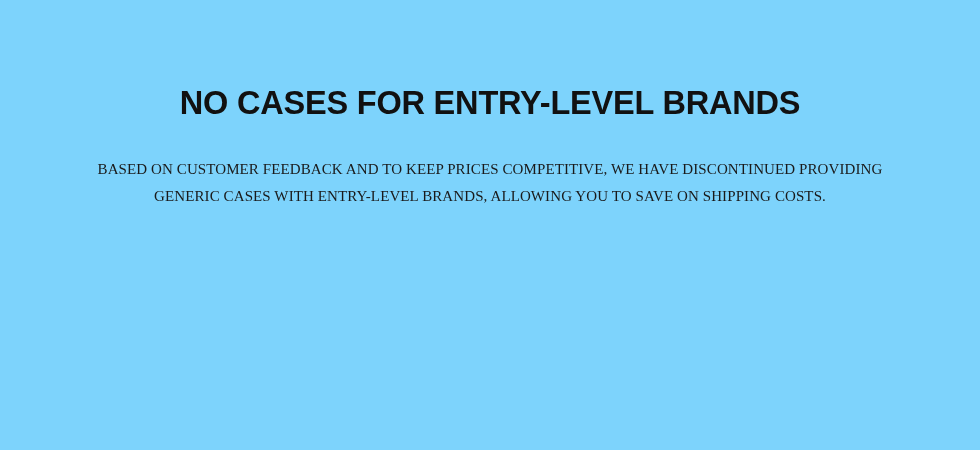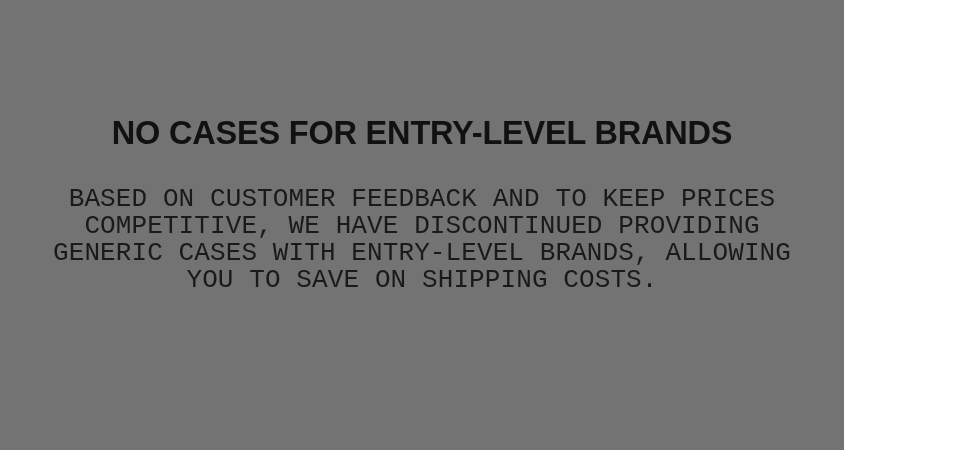--- a/index.html
+++ b/index.html
@@ -12,28 +12,28 @@
     width: 980px;
     height: 450px;
     background: #ffffff;
     font-family: "Liberation Sans", sans-serif;
     -webkit-font-smoothing: antialiased;
     overflow: hidden;
   }
 
   .promo-banner {
     box-sizing: border-box;
-    width: 844px;
+    width: 980px;
     height: 450px;
-    background: #737373;
+    background: #7dd3fc;
     display: flex;
     flex-direction: column;
     align-items: center;
     justify-content: flex-start;
-    padding-top: 116px;
+    padding-top: 86px;
   }
 
   .promo-heading {
     margin: 0;
     padding: 0;
     font-family: "Liberation Sans", sans-serif;
     font-size: 33px;
     font-weight: 700;
     line-height: 1.02;
     letter-spacing: -0.2px;
@@ -43,22 +43,22 @@
     transform: scaleX(0.985);
     transform-origin: center center;
     white-space: nowrap;
   }
 
   .promo-body {
     margin: 0;
     padding: 0;
     margin-top: 36px;
     max-width: 800px;
-    font-family: Liberation Mono, monospace;
-    font-size: 26px;
+    font-family: Liberation Serif, serif;
+    font-size: 15px;
     font-weight: 400;
     line-height: 27px;
     letter-spacing: 0.1px;
     color: #1a1a1a;
     text-transform: uppercase;
     text-align: center;
   }
 </style>
 </head>
 <body>

